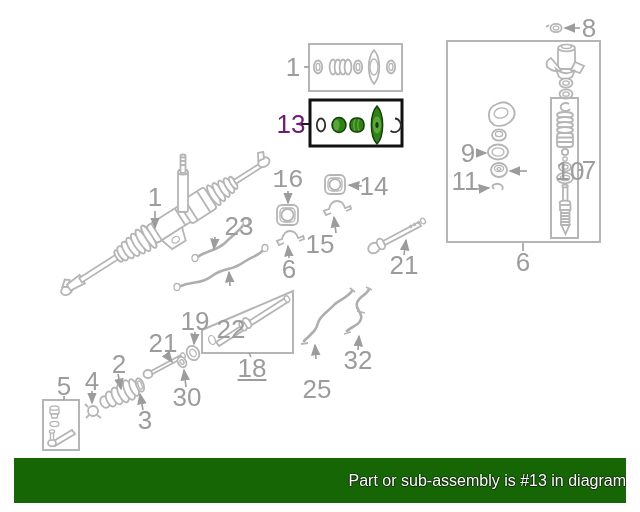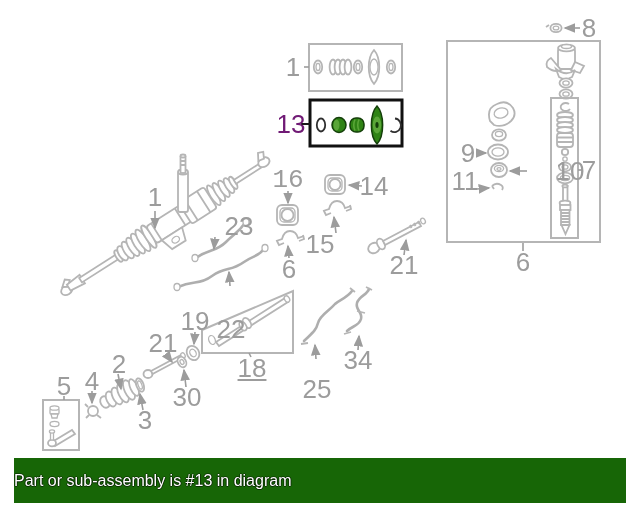--- a/index.html
+++ b/index.html
@@ -23,21 +23,21 @@
 
   .part-label {
     position:absolute; transform:translate(-50%,-50%);
     font-size:26px; line-height:1; color:#9c9c9c; white-space:nowrap;
     cursor:pointer; user-select:none;
   }
   .part-label.highlight { color:#701a75; }
 
   .banner {
     position:absolute; left:14px; top:458px; width:612px; height:45px;
-    background:#176606; color:#ffffff; text-align:left;
+    background:#176606; color:#ffffff; text-align:right;
     display:flex; flex-direction:column; justify-content:center;
     font-size:16px; line-height:21px;
     text-shadow:0 1px 0 rgba(0,0,0,.55), 0 -1px 0 rgba(0,0,0,.35),
                 1px 0 0 rgba(0,0,0,.45), -1px 0 0 rgba(0,0,0,.45);
   }
 </style>
 </head>
 <body>
 
 <div class="stage">
@@ -342,20 +342,20 @@
       <div class="part-label" style="left: 320px; top: 244px;">15</div>
       <div class="part-label" style="left: 288px; top: 180px; font-family: Liberation Mono, monospace;">16</div>
       <div class="part-label" style="left: 289px; top: 269px;">6</div>
       <div class="part-label" style="left: 252px; top: 368px; text-decoration: underline;">18</div>
       <div class="part-label" style="left: 195px; top: 321px;">19</div>
       <div class="part-label" style="left: 187px; top: 397px;">30</div>
       <div class="part-label" style="left: 163px; top: 343px;">21</div>
       <div class="part-label" style="left: 404px; top: 265px;">21</div>
       <div class="part-label" style="left: 231px; top: 292px; margin-top: 37px;">22</div>
       <div class="part-label" style="left: 215px; top: 226px; margin-left: 24px;">23</div>
-      <div class="part-label" style="left: 358px; top: 360px;">34</div>
+      <div class="part-label" style="left: 358px; top: 360px;">32</div>
       <div class="part-label" style="left: 317px; top: 369px; margin-top: 20px;">25</div>
     </div>
 
   <div class="banner">
     <div>Part or sub-assembly is #13 in diagram</div>
   </div>
 </div>
 
 </body></html>

